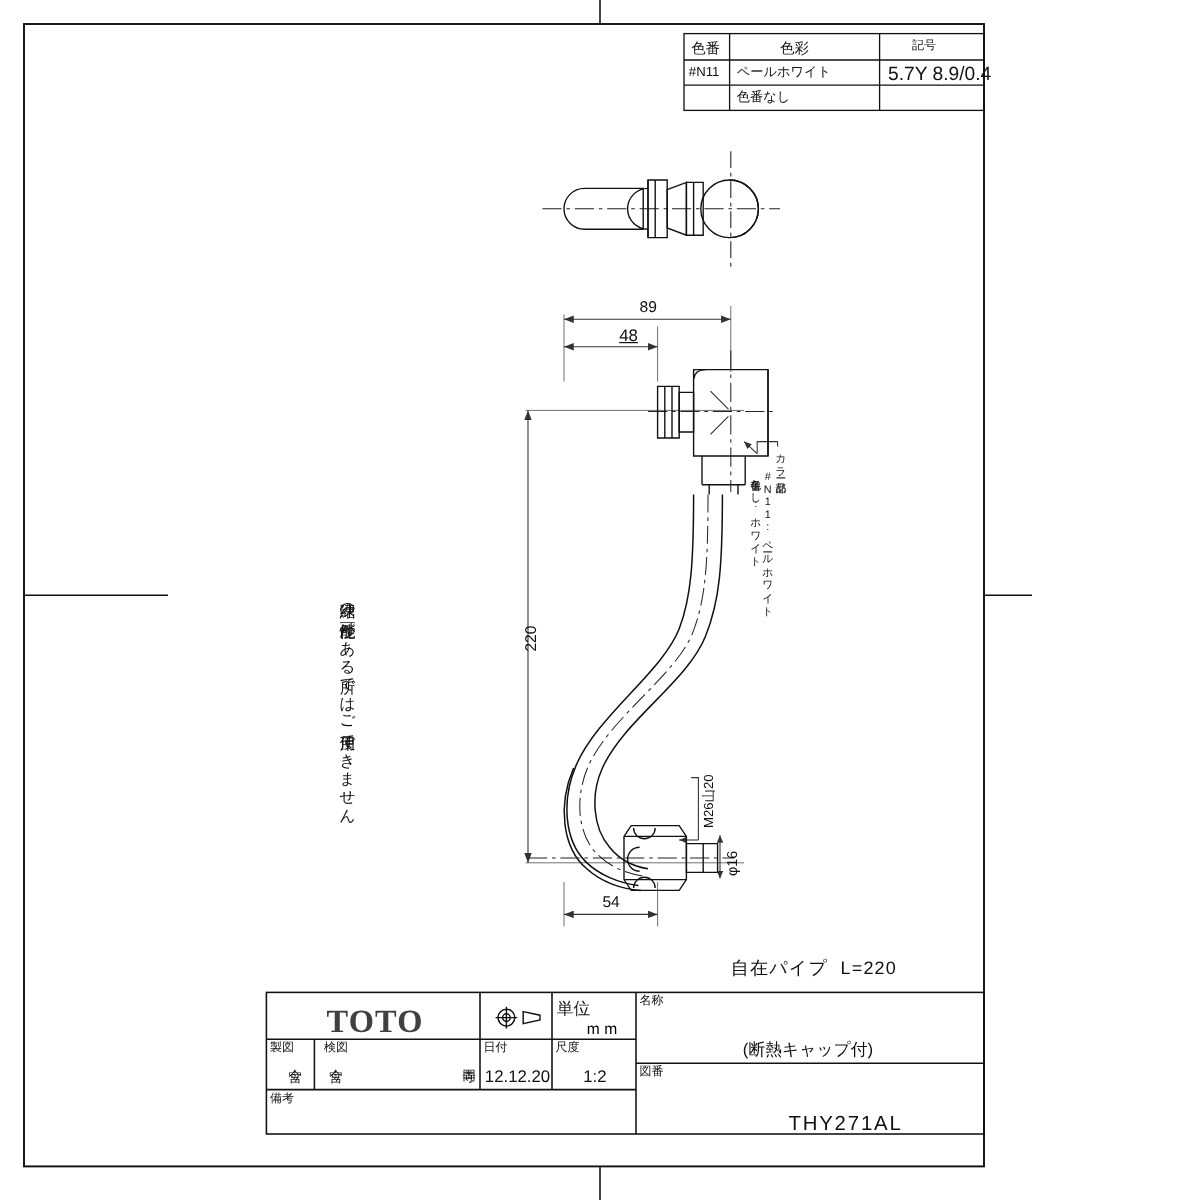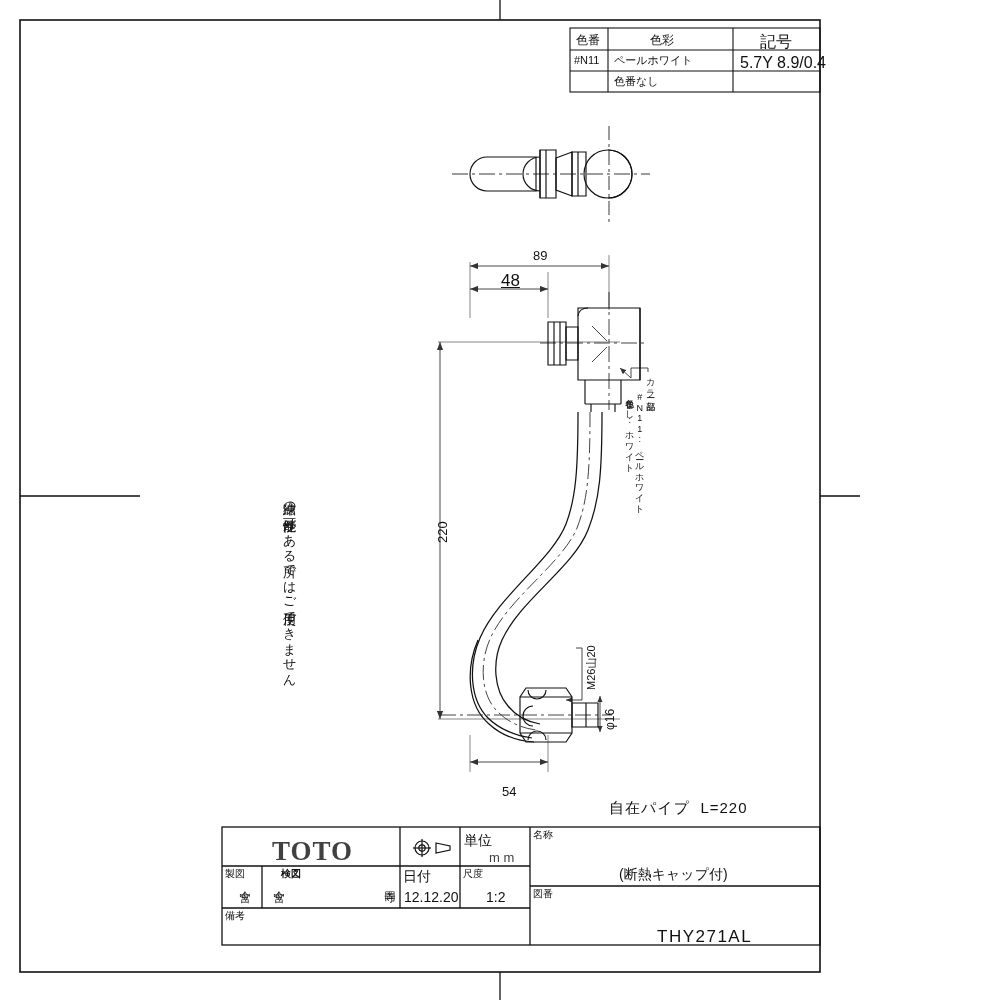--- a/index.html
+++ b/index.html
@@ -257,63 +257,63 @@
 
       <line x1="222" y1="908" x2="530" y2="908"></line>
 
       <line x1="530" y1="886" x2="820" y2="886"></line>
     </g>
 
   </svg>
 
   <div class="txt" style="left:576px; top:34px; font-size:12px;">色番</div>
   <div class="txt" style="left:650px; top:34px; font-size:12px;">色彩</div>
-  <div class="txt" style="left:760px; top:34px; font-size:16px;">記号</div>
+  <div class="txt" style="left:760px; top:34px; font-size:10px;">記号</div>
 
   <div class="txt" style="left:574px; top:55px; font-size:11px;">#N11</div>
   <div class="txt" style="left:614px; top:55px; font-size:11px;">ペールホワイト</div>
   <div class="txt" style="left:740px; top:55px; font-size:16px;">5.7Y 8.9/0.4</div>
   <div class="txt" style="left:614px; top:76px; font-size:11px;">色番なし</div>
 
   <div class="vtxt" style="left:282px; top:492px; font-size:13px;">凍結の可能性がある所ではご使用できません</div>
 
   <div class="vtxt" style="left:645px; top:372px; font-size:9px;">カラー部品</div>
   <div class="vtxt" style="left:634px; top:392px; font-size:9px;">#N11:ペールホワイト</div>
   <div class="vtxt" style="left:624px; top:392px; font-size:9px;">色番なし:ホワイト</div>
 
   <div class="txt" style="left:533px; top:249px; font-size:13px;">89</div>
-  <div class="txt" style="left:501px; top:272px; font-size:17px;text-decoration:underline;">48</div>
+  <div class="txt" style="left:516px; top:272px; font-size:14px;text-decoration:underline;">48</div>
   <div class="rot90" style="left:436px; top:543px; font-size:13px;">220</div>
-  <div class="txt" style="left:502px; top:745px; font-size:13px;margin-top:40px;">54</div>
+  <div class="txt" style="left:502px; top:745px; font-size:13px;">54</div>
   <div class="rot90" style="left:586px; top:690px; font-size:11px;">M26山20</div>
   <div class="rot90" style="left:604px; top:730px; font-size:12px;">φ16</div>
 
   <div class="toto-logo" style="left:272px; top:836px; font-size:27px;">TOTO</div>
 
   <svg class="ov" style="left:412px; top:836px;" width="44" height="24" viewBox="0 0 44 24">
     <g stroke="#111" fill="none" stroke-width="1.2">
       <circle cx="10" cy="12" r="7"></circle>
       <circle cx="10" cy="12" r="3.2"></circle>
       <line x1="1" y1="12" x2="19" y2="12"></line>
       <line x1="10" y1="3" x2="10" y2="21"></line>
       <path d="M24,7 L38,10 L38,14 L24,17 Z"></path>
     </g>
   </svg>
 
   <div class="txt" style="left:464px; top:833px; font-size:14px;">単位</div>
-  <div class="txt" style="left:489px; top:851px; font-size:13px; color:#404040;">m m</div>
+  <div class="txt" style="left:489px; top:851px; font-size:13px; color:#000000;">m m</div>
 
   <div class="txt" style="left:225px; top:869px; font-size:10px;">製図</div>
   <div class="vtxt" style="left:238px; top:882px; font-size:11px;">今宮</div>
 
-  <div class="txt" style="left:281px; top:869px; font-size:10px;font-weight:bold;">検図</div>
+  <div class="txt" style="left:270px; top:869px; font-size:10px;">検図</div>
   <div class="vtxt" style="left:272px; top:882px; font-size:11px;">今宮</div>
   <div class="vtxt" style="left:383px; top:882px; font-size:11px;">寺岡</div>
 
-  <div class="txt" style="left:403px; top:869px; font-size:14px;">日付</div>
+  <div class="txt" style="left:403px; top:869px; font-size:10px;">日付</div>
   <div class="txt" style="left:404px; top:890px; font-size:14px;">12.12.20</div>
 
   <div class="txt" style="left:463px; top:869px; font-size:10px;">尺度</div>
   <div class="txt" style="left:486px; top:890px; font-size:14px;">1:2</div>
 
   <div class="txt" style="left:225px; top:911px; font-size:10px;">備考</div>
   <div class="txt" style="left:262px; top:924px; font-size:11px;"></div>
 
   <div class="txt" style="left:533px; top:830px; font-size:10px;">名称</div>
   <div class="txt" style="left:609px; top:800px; font-size:15px; letter-spacing:1px;">自在パイプ  L=220</div>

